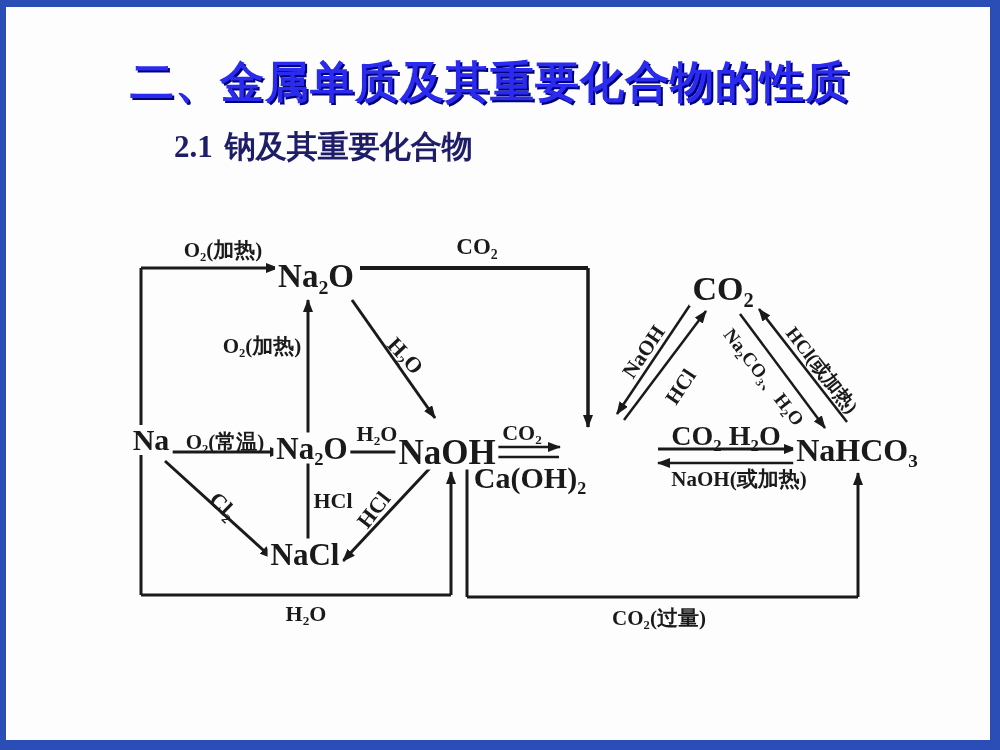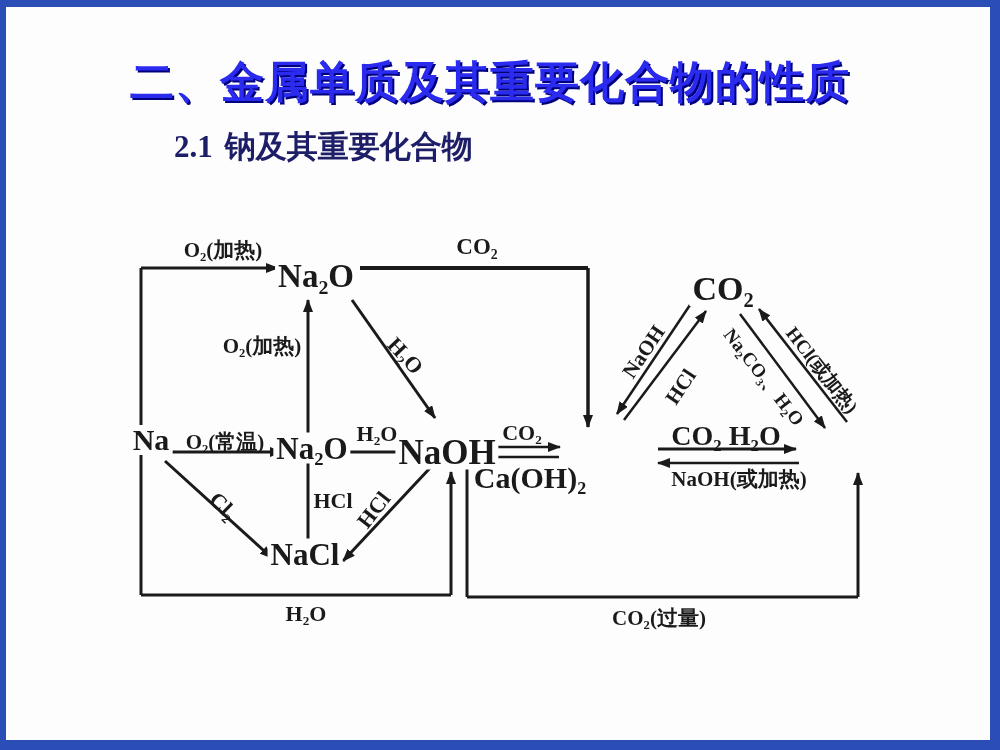--- a/index.html
+++ b/index.html
@@ -109,20 +109,21 @@
 
         <line x1="740" y1="314" x2="825" y2="428" stroke-width="2.5" marker-end="url(#ah)"></line>
         <line x1="847" y1="422" x2="759" y2="309" stroke-width="2.5" marker-end="url(#ah)"></line>
       </g>
     </svg>
 
     <div class="f" style="left:151px;top:440px;font-size:30px;">Na</div>
     <div class="f" style="left:316px;top:276px;font-size:33px;">Na₂O</div>
     <div class="f" style="left:312px;top:448px;text-align:right;">Na₂O</div>
     <div class="f" style="left:447px;top:452px;font-size:35px;">NaOH</div>
+    <div class="f" style="left:857px;top:450px;font-size:32px;">NaHCO₃</div>
     <div class="f" style="left:305px;top:554px;">NaCl</div>
     <div class="f" style="left:723px;top:289px;font-size:34px;">CO₂</div>
 
     <div class="l" style="left:223px;top:250px;">O₂(加热)</div>
     <div class="l" style="left:477px;top:246px;font-size:23px;">CO₂</div>
     <div class="l" style="left:262px;top:346px;">O₂(加热)</div>
     <div class="l rot47" style="left:405px;top:356px;font-size:22px;">H₂O</div>
     <div class="l" style="left:225px;top:442px;">O₂(常温)</div>
     <div class="l" style="left:377px;top:434px;font-size:22px;">H₂O</div>
     <div class="l" style="left:522px;top:433px;font-size:22px;">CO₂</div>

